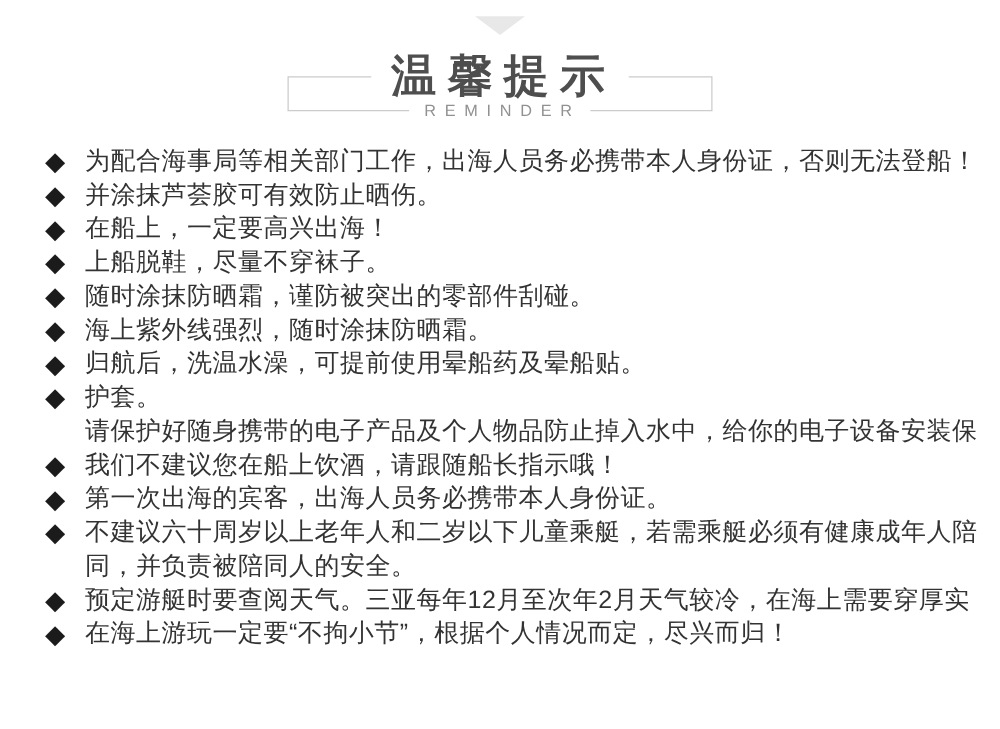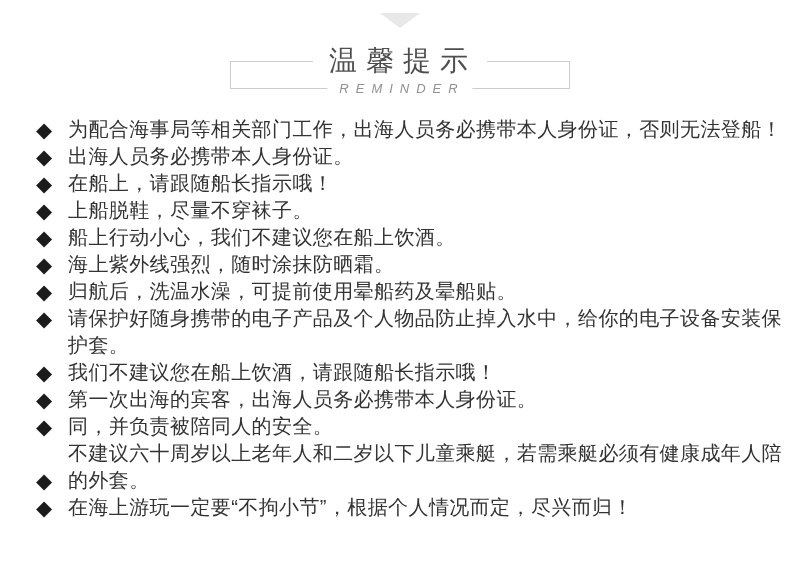--- a/index.html
+++ b/index.html
@@ -42,40 +42,39 @@
     height: 26px;
     border: 1px solid var(--frame-border, #cccccc);
   }
   .title {
     position: absolute;
     top: 44px;
     left: 50%;
     transform: translateX(-50%);
     background: var(--background, #ffffff);
     padding: 0 10px 0 16px;
-    font-size: 28px;
-    font-weight: 400;
+    font-size: 36px;
+    font-weight: 700;
     color: var(--title, #4e4e4e);
     letter-spacing: 9px;
     line-height: 34px;
     white-space: nowrap;
   }
   .subtitle {
     position: absolute;
     top: 81px;
     left: 50%;
     transform: translateX(-50%);
     background: var(--background, #ffffff);
     padding: 0 8px 0 12px;
     font-size: 13px;
     color: var(--subtitle, #919191);
     letter-spacing: 7px;
     line-height: 15px;
     white-space: nowrap;
-    font-style: italic;
   }
 
   
   .tips {
     position: absolute;
     left: 36px;
     top: 116px;
     width: 748px;
     margin: 0;
     padding: 0;
@@ -113,83 +112,83 @@
   <ul class="tips" id="tips-list">
       <li class="tip">
         <span class="bullet">◆</span>
         <div class="tip-text">
           <div class="tip-line">为配合海事局等相关部门工作，出海人员务必携带本人身份证，否则无法登船！</div>
         </div>
       </li>
       <li class="tip">
         <span class="bullet">◆</span>
         <div class="tip-text">
-          <div class="tip-line">出海人员务必携带本人身份证。</div>
+          <div class="tip-line">并涂抹芦荟胶可有效防止晒伤。</div>
         </div>
       </li>
       <li class="tip">
         <span class="bullet">◆</span>
         <div class="tip-text">
-          <div class="tip-line">在船上，请跟随船长指示哦！</div>
+          <div class="tip-line">在船上，一定要高兴出海！</div>
         </div>
       </li>
       <li class="tip">
         <span class="bullet">◆</span>
         <div class="tip-text">
           <div class="tip-line">上船脱鞋，尽量不穿袜子。</div>
         </div>
       </li>
       <li class="tip">
         <span class="bullet">◆</span>
         <div class="tip-text">
-          <div class="tip-line">船上行动小心，我们不建议您在船上饮酒。</div>
+          <div class="tip-line">随时涂抹防晒霜，谨防被突出的零部件刮碰。</div>
         </div>
       </li>
       <li class="tip">
         <span class="bullet">◆</span>
         <div class="tip-text">
           <div class="tip-line">海上紫外线强烈，随时涂抹防晒霜。</div>
         </div>
       </li>
       <li class="tip">
         <span class="bullet">◆</span>
         <div class="tip-text">
           <div class="tip-line">归航后，洗温水澡，可提前使用晕船药及晕船贴。</div>
         </div>
       </li>
       <li class="tip">
         <span class="bullet">◆</span>
         <div class="tip-text">
+          <div class="tip-line">护套。</div>
           <div class="tip-line">请保护好随身携带的电子产品及个人物品防止掉入水中，给你的电子设备安装保</div>
-          <div class="tip-line">护套。</div>
         </div>
       </li>
       <li class="tip">
         <span class="bullet">◆</span>
         <div class="tip-text">
           <div class="tip-line">我们不建议您在船上饮酒，请跟随船长指示哦！</div>
         </div>
       </li>
       <li class="tip">
         <span class="bullet">◆</span>
         <div class="tip-text">
           <div class="tip-line">第一次出海的宾客，出海人员务必携带本人身份证。</div>
         </div>
       </li>
       <li class="tip">
         <span class="bullet">◆</span>
         <div class="tip-text">
+          <div class="tip-line">不建议六十周岁以上老年人和二岁以下儿童乘艇，若需乘艇必须有健康成年人陪</div>
           <div class="tip-line">同，并负责被陪同人的安全。</div>
-          <div class="tip-line">不建议六十周岁以上老年人和二岁以下儿童乘艇，若需乘艇必须有健康成年人陪</div>
         </div>
       </li>
       <li class="tip">
         <span class="bullet">◆</span>
         <div class="tip-text">
-          <div class="tip-line">的外套。</div>
+          <div class="tip-line">预定游艇时要查阅天气。三亚每年12月至次年2月天气较冷，在海上需要穿厚实</div>
         </div>
       </li>
       <li class="tip">
         <span class="bullet">◆</span>
         <div class="tip-text">
           <div class="tip-line">在海上游玩一定要“不拘小节”，根据个人情况而定，尽兴而归！</div>
         </div>
       </li>
     </ul>
 </div>

